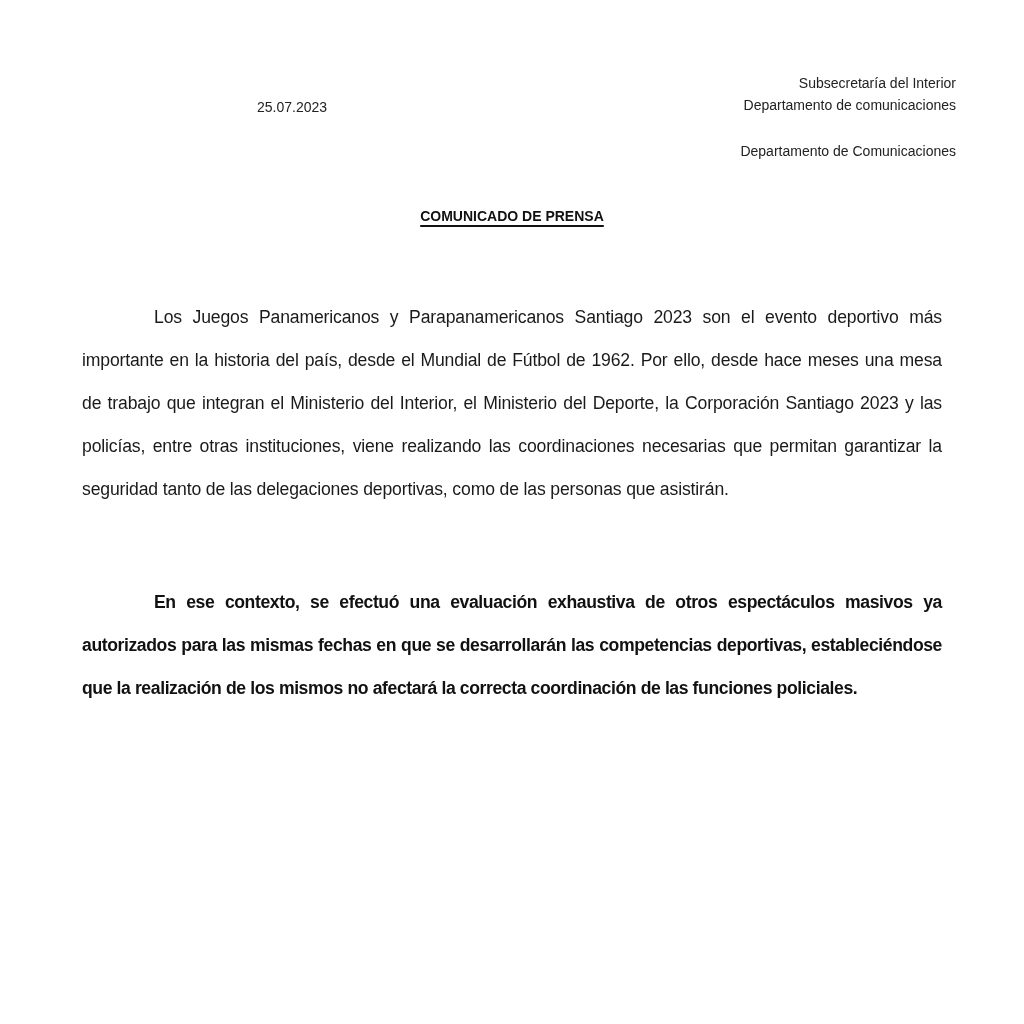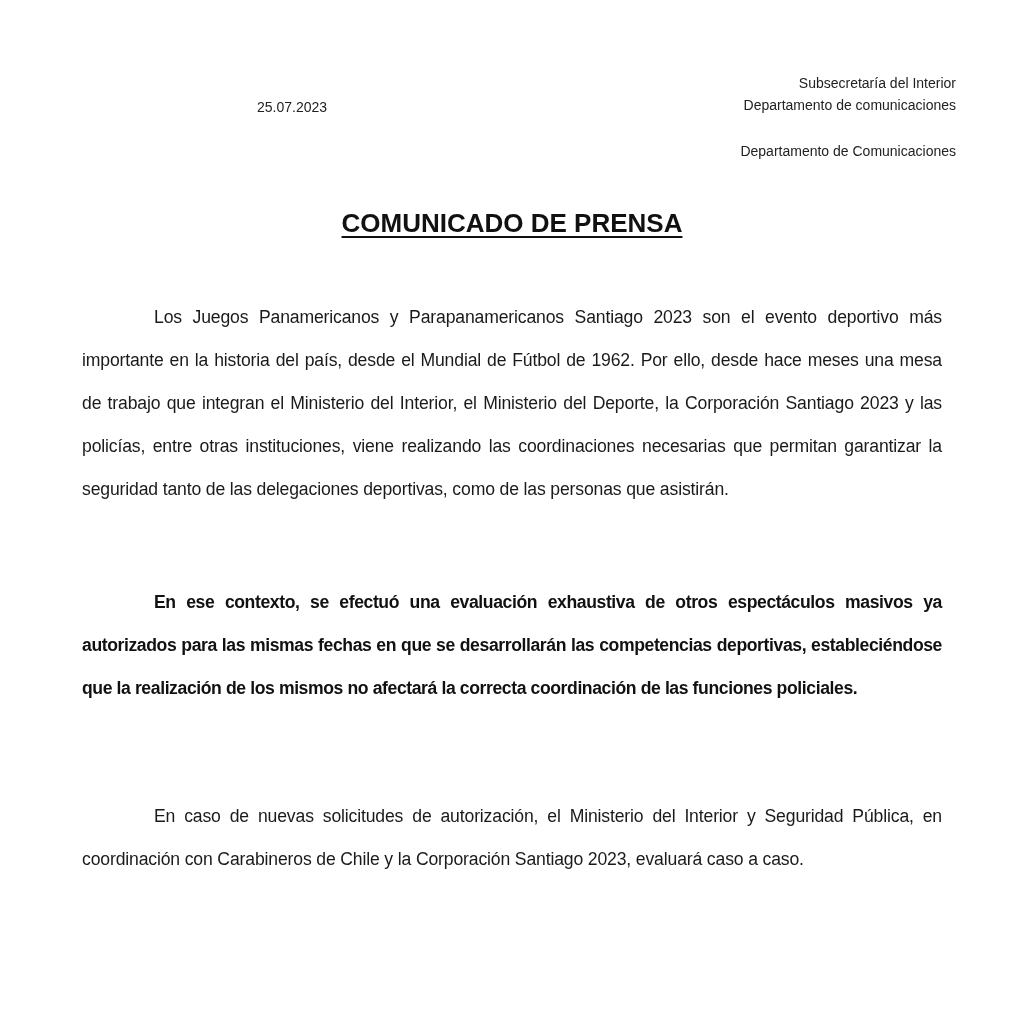--- a/index.html
+++ b/index.html
@@ -89,21 +89,21 @@
     .header-right .gap {
       height: 24px;
     }
     
     .doc-title {
       position: absolute;
       left: 0;
       width: 1024px;
       top: 208px;
       text-align: center;
-      font-size: 26px;
+      font-size: 14px;
       font-weight: bold;
       color: #111;
     }
     .doc-title span {
       text-decoration: underline;
       text-underline-offset: 4px;
       text-decoration-thickness: 2px;
     }
     
     .para {
@@ -141,15 +141,14 @@
     <div class="gap"></div>
     <div>Departamento de Comunicaciones</div>
   </div>
 
   <div class="doc-title">
     <span>COMUNICADO DE PRENSA</span>
   </div>
 
   <p class="para" id="p1">Los Juegos Panamericanos y Parapanamericanos Santiago 2023 son el evento deportivo más importante en la historia del país, desde el Mundial de Fútbol de 1962. Por ello, desde hace meses una mesa de trabajo que integran el Ministerio del Interior, el Ministerio del Deporte, la Corporación Santiago 2023 y las policías, entre otras instituciones, viene realizando las coordinaciones necesarias que permitan garantizar la seguridad tanto de las delegaciones deportivas, como de las personas que asistirán.</p>
   <p class="para bold" id="p2">En ese contexto, se efectuó una evaluación exhaustiva de otros espectáculos masivos ya autorizados para las mismas fechas en que se desarrollarán las competencias deportivas, estableciéndose que la realización de los mismos no afectará la correcta coordinación de las funciones policiales.</p>
-  <p class="para" id="p3">En caso de nuevas solicitudes de autorización, el Ministerio del Interior y Seguridad Pública, en coordinación con Carabineros de Chile y la Corporación Santiago 2023, evaluará caso a caso.</p>
 
 </div>
 
 </body></html>

